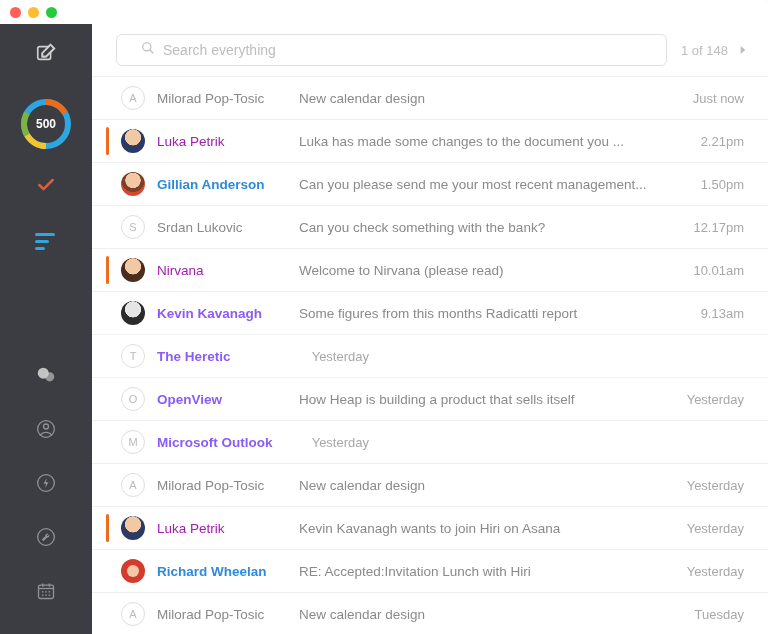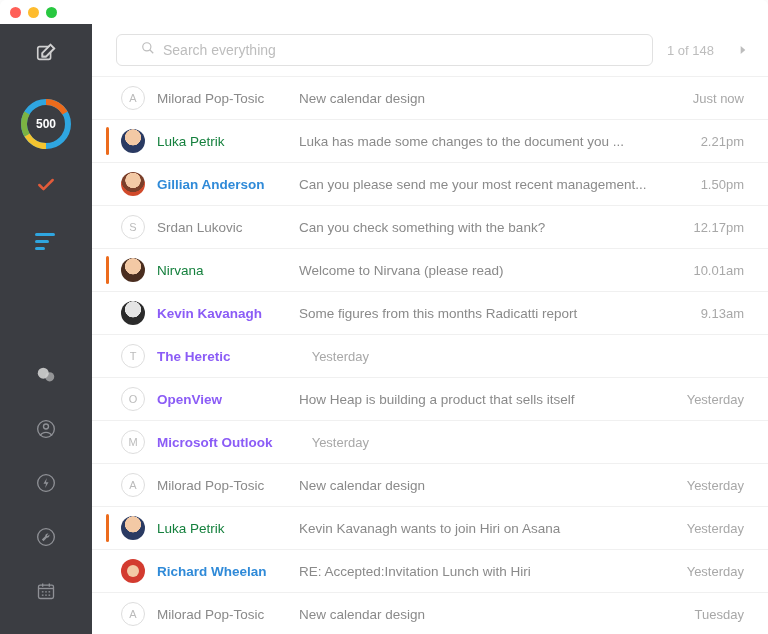--- a/index.html
+++ b/index.html
@@ -113,21 +113,21 @@
     padding:6px 24px;
     color:#aaa;
     background:#fff;
   }
   .search input {
     border:none; outline:none; flex:1; font-size:14px; color:#555;
     background:transparent;
   }
   .search input::placeholder { color:#bdbdbd; }
   .pager {
-    display:flex; align-items:center; gap:22px;
+    display:flex; align-items:center; gap:8px;
     color:#bdbdbd; font-size:13px;justify-content:center;
   }
   .pager .chev svg { display:block; }
 
   .list {
     flex:1;
     overflow-y:auto;
   }
   .row {
     display:flex;
@@ -176,21 +176,21 @@
     text-overflow:ellipsis;
     color:#8a8a8a;
   }
   .time {
     width:70px;
     text-align:right;
     color:#a8a8a8;
     flex-shrink:0;
     font-size:13px;
   }
-  .sender.hl-orange { color:#15803d; }
+  .sender.hl-orange { color:#a21caf; }
   .sender.hl-blue   { color:#2f8ad8;font-weight:bold; }
   .sender.bold { font-weight:600; color:#8b5cf6; }
 
   
   .av-luka { background: radial-gradient(circle at 50% 35%, #f3c9a5 0 40%, #2a3a62 42% 100%); }
   .av-gillian { background: radial-gradient(circle at 50% 35%, #f3c9a5 0 38%, #7b3f2a 40% 58%, #d14a2b 60% 100%); }
   .av-nirvana { background: radial-gradient(circle at 50% 35%, #f3c9a5 0 40%, #4a2d1f 42% 100%); }
   .av-kevin { background: radial-gradient(circle at 50% 35%, #e5e5e5 0 40%, #2b2b2b 42% 100%); }
   .av-richard { background: #d33b2f; }
   .av-richard::after { content:""; display:block; width:12px; height:12px; border-radius:50%; background:#f3c9a5; margin:auto; }

